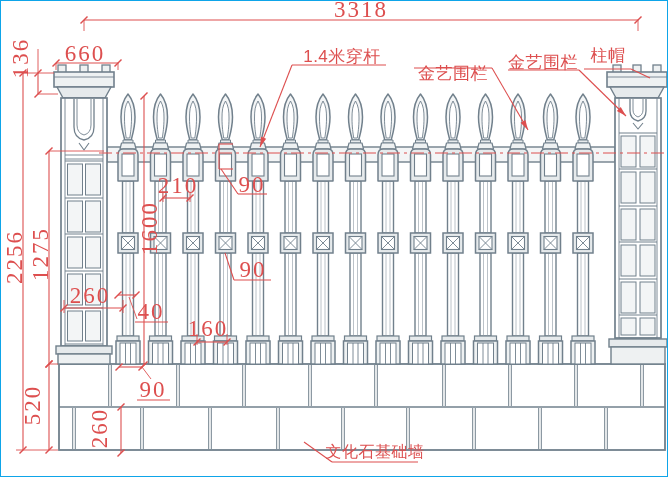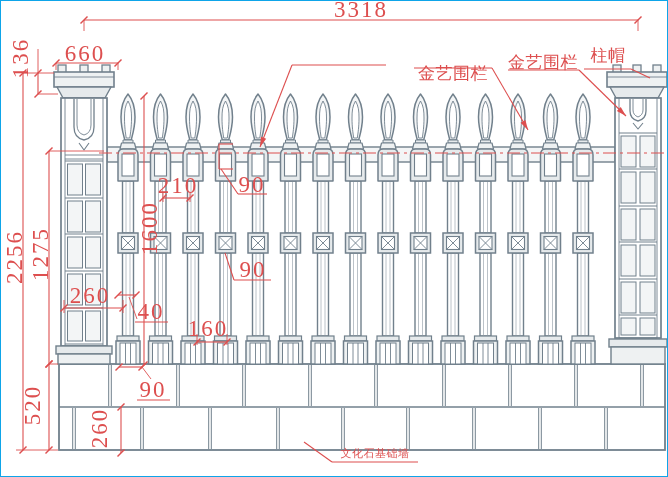--- a/index.html
+++ b/index.html
@@ -10,21 +10,21 @@
     font-family:"Liberation Serif","DejaVu Serif",serif;
   }
   .canvas svg { position:absolute; left:0; top:0; }
   .ann {
     position:absolute; color:#dd4f4f; white-space:nowrap; line-height:1;
     transform:translate(-50%,-50%);
   }
   .ann.rot { transform:translate(-50%,-50%) rotate(-90deg); }
   .dim { font-size:23px; letter-spacing:2px; font-family:"Liberation Serif","DejaVu Serif",serif; }
   .lbl { font-size:17px; letter-spacing:0.5px; font-family:"Liberation Sans","DejaVu Sans",sans-serif; }
-  .lbl-sm { font-size:11px; letter-spacing:0.5px; font-family:Liberation Serif, serif; }
+  .lbl-sm { font-size:16px; letter-spacing:0.5px; font-family:Liberation Mono, monospace; }
 </style>
 </head>
 <body>
 
 <div class="canvas">
 
   <svg width="668" height="477" viewBox="0 0 668 477">
       <rect x="58" y="363" width="606" height="86" fill="#ffffff" stroke="#71808c" stroke-width="1.8"></rect>
       <line x1="58" y1="406" x2="664" y2="406" stroke="#71808c" stroke-width="1.6"></line>
       <line x1="107.7" y1="364" x2="107.7" y2="405" stroke="#71808c" stroke-width="1"></line>
@@ -535,17 +535,18 @@
   <span class="ann dim rot" style="left:31px;top:404px">520</span>
   <span class="ann dim rot" style="left:98px;top:427px">260</span>
   <span class="ann dim" style="left:177px;top:184px">210</span>
   <span class="ann dim" style="left:251px;top:183px">90</span>
   <span class="ann dim rot" style="left:148px;top:227px">1600</span>
   <span class="ann dim" style="left:252px;top:268px">90</span>
   <span class="ann dim" style="left:150px;top:310px">40</span>
   <span class="ann dim" style="left:207px;top:327px">160</span>
   <span class="ann dim" style="left:152px;top:388px">90</span>
 
+  <span class="ann lbl" style="left:341px;top:55px">1.4米穿杆</span>
   <span class="ann lbl" style="left:452px;top:72px">金艺围栏</span>
   <span class="ann lbl" style="left:542px;top:61px">金艺围栏</span>
   <span class="ann lbl" style="left:607px;top:54px">柱帽</span>
   <span class="ann lbl-sm ann" style="left:374px;top:452px">文化石基础墙</span>
 </div>
 
 </body></html>

